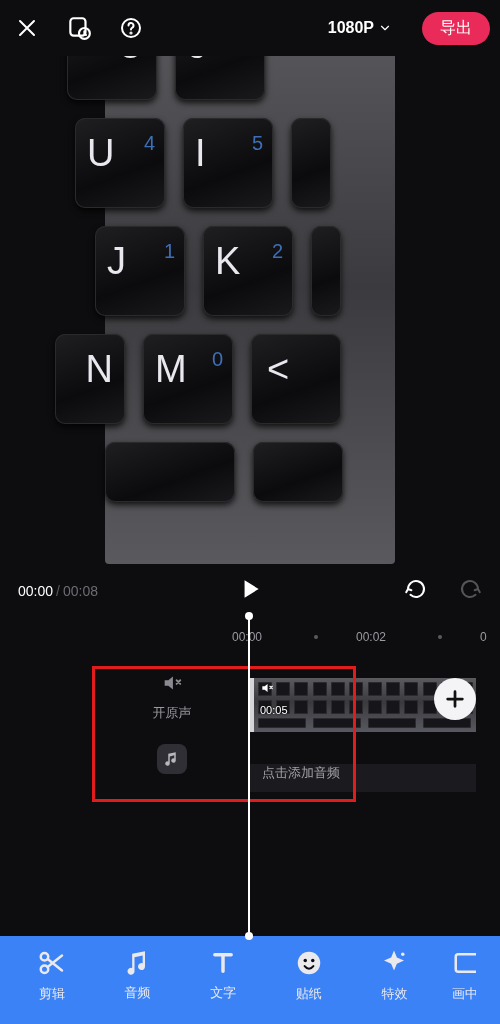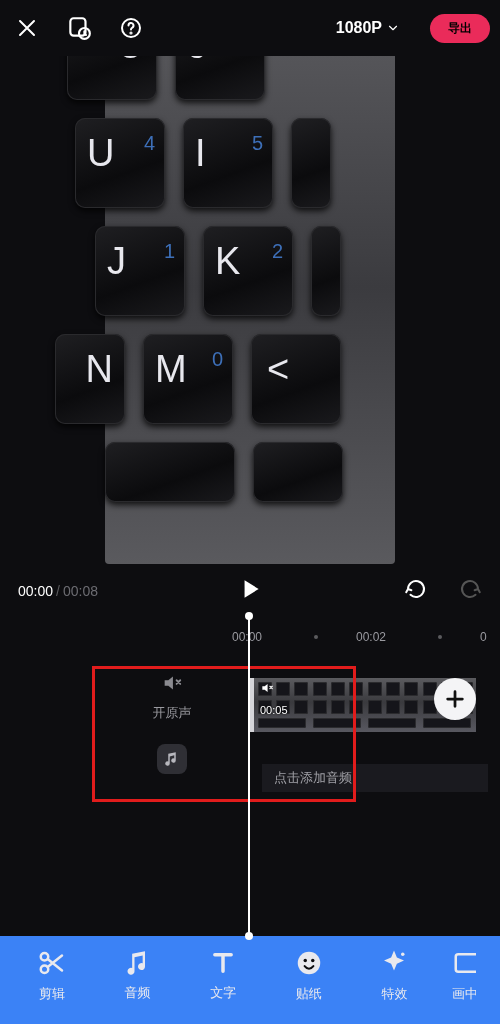--- a/index.html
+++ b/index.html
@@ -26,25 +26,25 @@
     display:flex; align-items:center; justify-content:center;
     color:#fff;
   }
   .topbar-spacer { flex:1; }
   .resolution {
     display:flex; align-items:center; gap:4px;
     font-size:16px; font-weight:600; color:#fff;
   }
   .export {
     background:#ea2b5a;
-    color:#000000;
+    color:#ffffff;
     border-radius:18px;
     padding:6px 18px;
-    font-size:12px;
-    font-weight:700;
+    font-size:16px;
+    font-weight:400;
     margin-left:12px;
   }
 
   
   .preview-wrap {
     position: relative;
     width: 500px;
     height: 508px;
     overflow:hidden;
   }
@@ -224,26 +224,25 @@
     display:flex; align-items:center; justify-content:center;
     z-index:8;
   }
 
   .audio-track {
     position:absolute;
     left:250px; top:148px;
     width:226px;
     height:28px;
     display:flex;
-    align-items:center;
+    align-items:flex-start;
     padding-left:12px;
     font-size:13px;
     color:#a0a0a6;
     background:#1a1a1f;
-    margin-left:12px;
   }
 
   
   .toolbar {
     position:absolute;
     bottom:0; left:0; right:0;
     height:88px;
     display:flex;
     align-items:center;
     justify-content:space-between;

